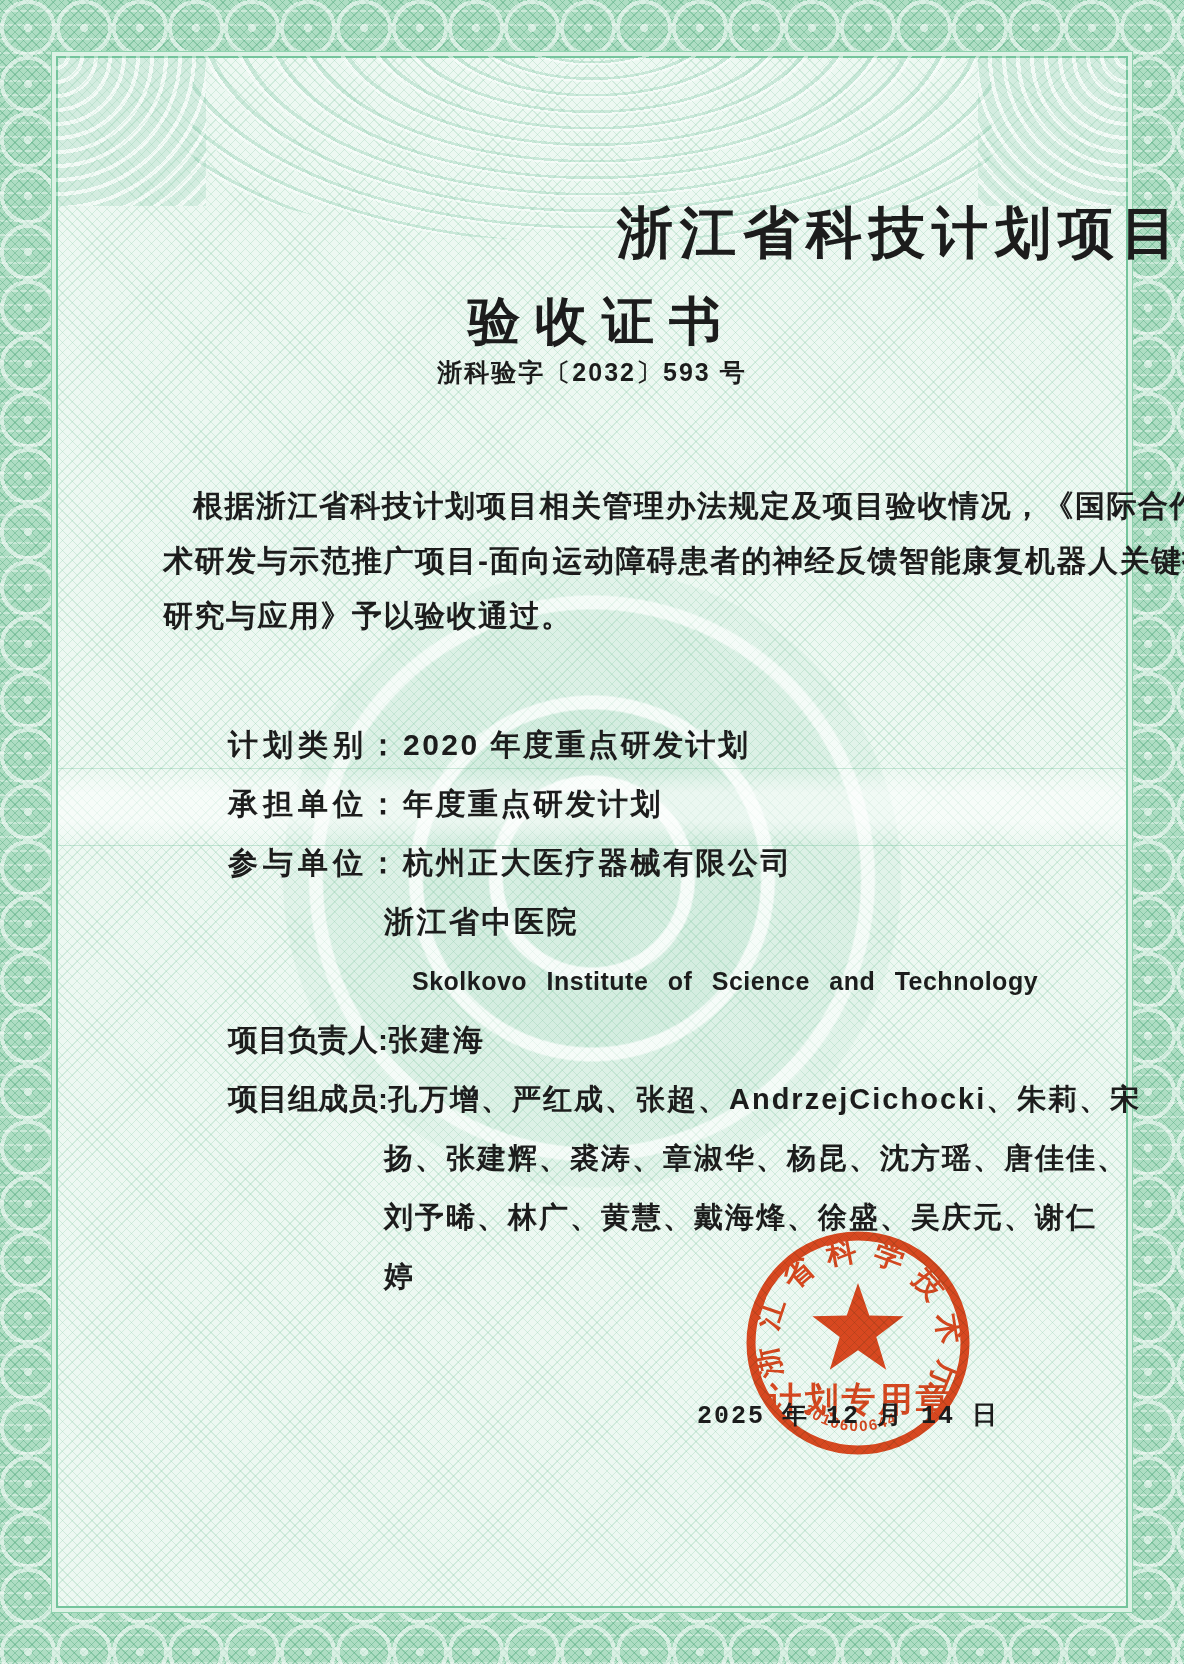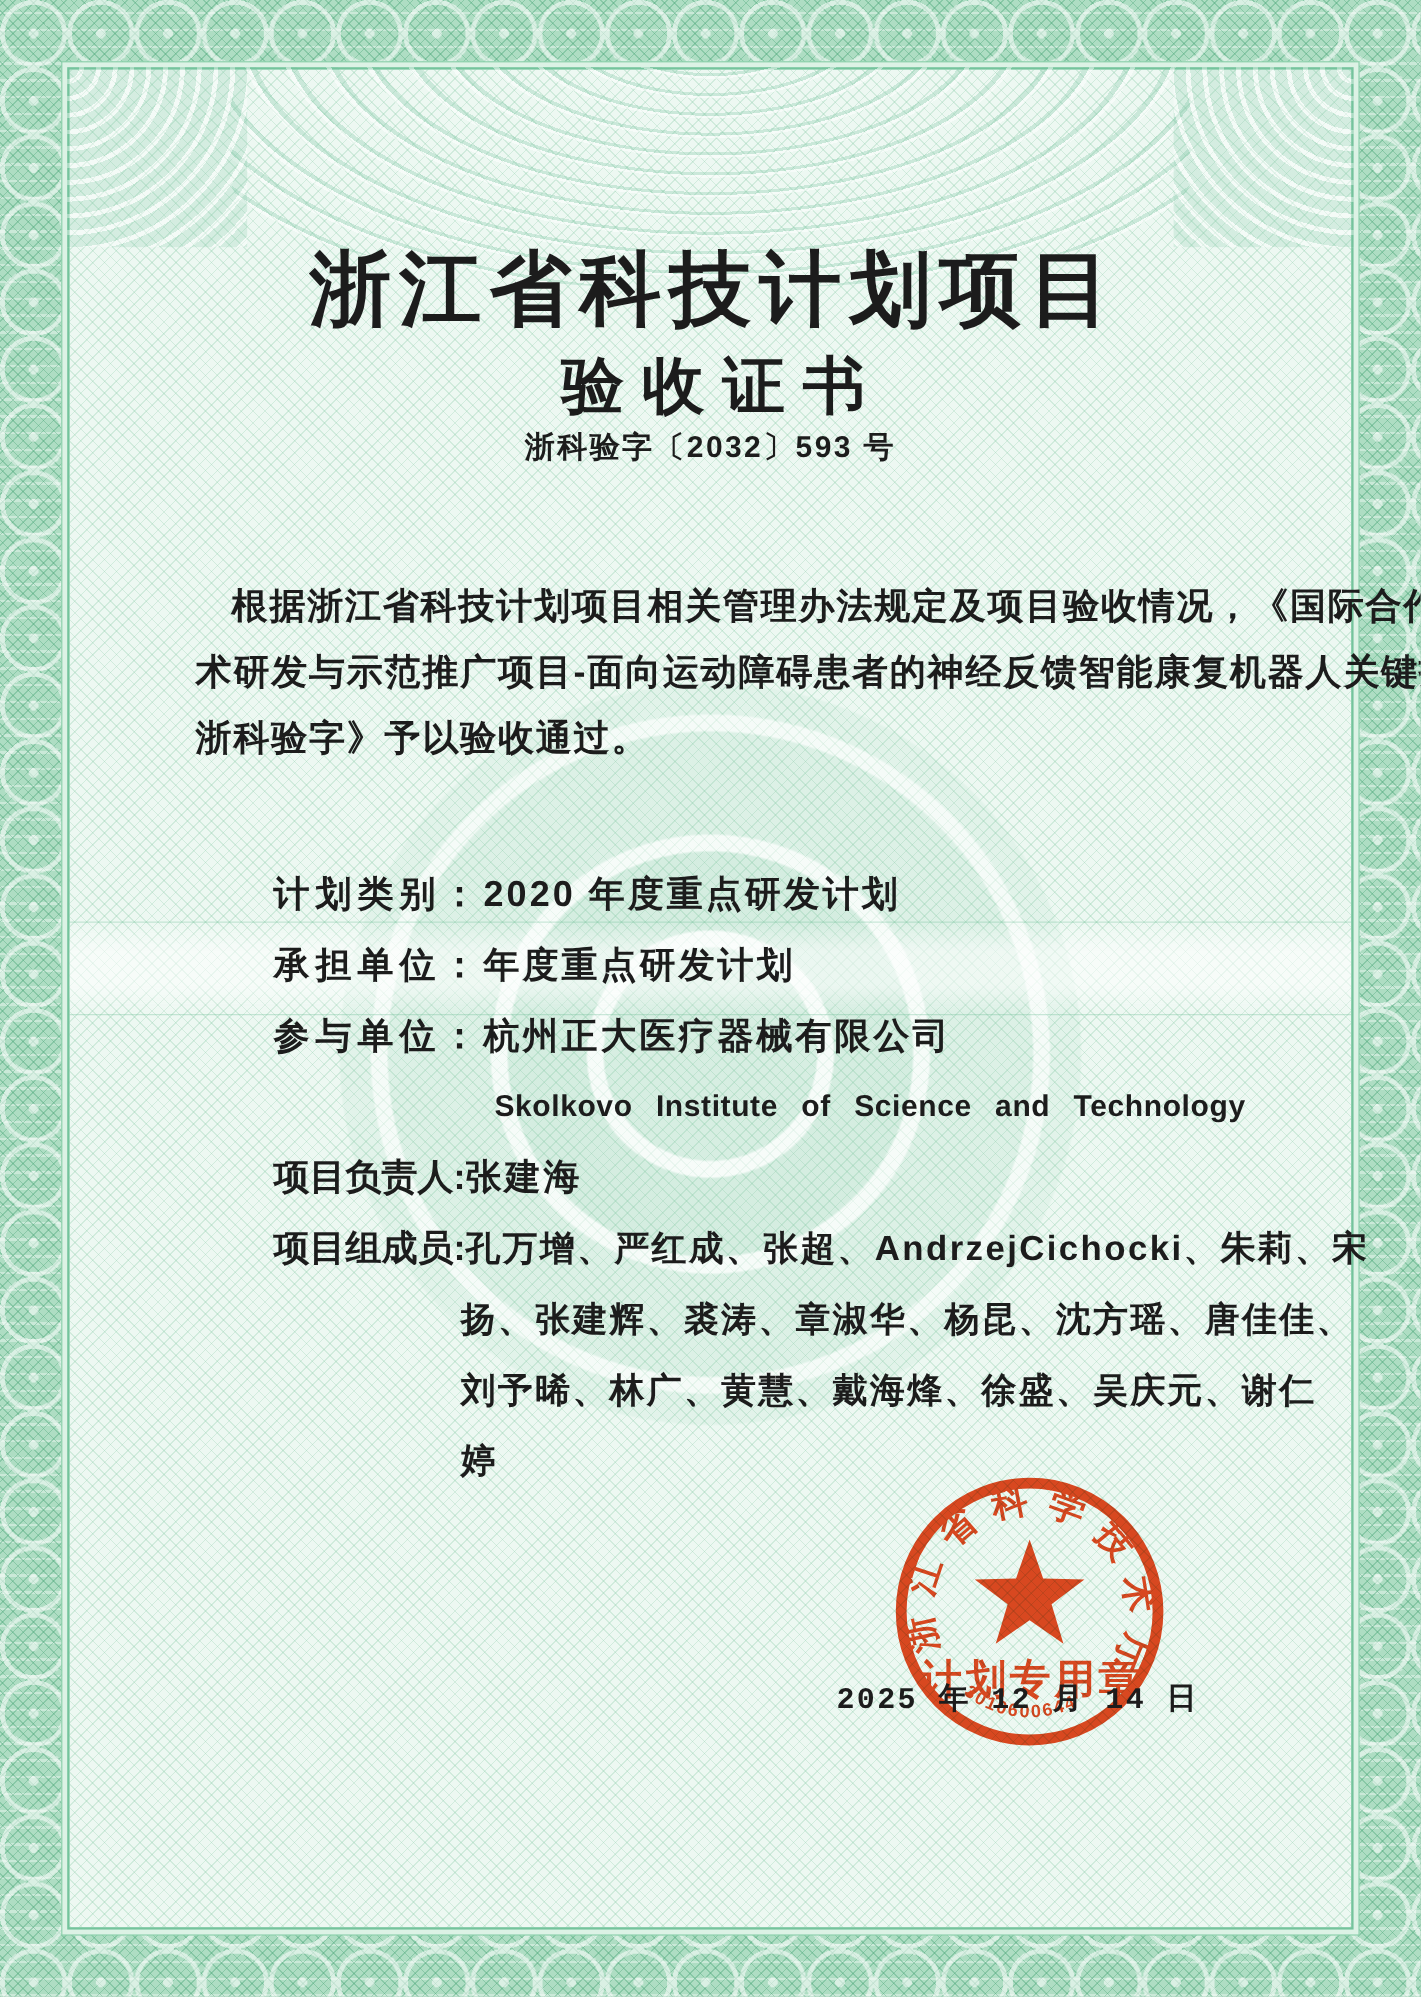--- a/index.html
+++ b/index.html
@@ -49,22 +49,22 @@
   
   .ribbon{
     position:absolute;left:58px;right:58px;top:768px;height:76px;pointer-events:none;
     background:linear-gradient(180deg, rgba(255,255,255,0) 0, rgba(255,255,255,.7) 30%, rgba(255,255,255,.7) 70%, rgba(255,255,255,0) 100%);
     border-top:1px solid rgba(110,190,150,.45);
     border-bottom:1px solid rgba(110,190,150,.45);
     opacity:.75;
   }
   
   .title{
-    position:absolute;top:196px;left:0;width:100%;text-align:center;
-    font-size:68px;font-weight:700;letter-spacing:7px;padding-left:7px;box-sizing:border-box;
+    position:absolute;top:196px;left:0;width:100%;text-align:right;
+    font-size:56px;font-weight:700;letter-spacing:7px;padding-left:7px;box-sizing:border-box;
   }
   .subtitle{
     position:absolute;top:287px;left:0;width:100%;text-align:center;
     font-size:52px;font-weight:700;letter-spacing:15px;padding-left:20px;box-sizing:border-box;
   }
   .docnum{
     position:absolute;top:356px;left:0;width:100%;text-align:center;
     font-size:25px;font-weight:700;letter-spacing:2px;
   }
   .body-par{position:absolute;top:486px;left:163px;width:880px;font-size:30px;font-weight:700;}
@@ -98,35 +98,39 @@
   <div class="corner-fan tr"></div>
   <div class="ribbon"></div>
 
   <div class="title">浙江省科技计划项目</div>
   <div class="subtitle">验收证书</div>
   <div class="docnum">浙科验字〔2032〕593 号</div>
 
   <div class="body-par">
     <div class="line indent">根据浙江省科技计划项目相关管理办法规定及项目验收情况，《国际合作技</div>
     <div class="line">术研发与示范推广项目-面向运动障碍患者的神经反馈智能康复机器人关键技术</div>
-    <div class="line">浙科验字》予以验收通过。</div>
+    <div class="line">研究与应用》予以验收通过。</div>
   </div>
 
   <div class="fields">
     <div class="field-row spread">
       <span class="label">计划类别：</span>
       <span class="value">2020 年度重点研发计划</span>
     </div>
     <div class="field-row spread">
       <span class="label">承担单位：</span>
       <span class="value">年度重点研发计划</span>
     </div>
     <div class="field-row spread">
       <span class="label">参与单位：</span>
       <span class="value">杭州正大医疗器械有限公司</span>
+    </div>
+    <div class="field-row">
+      <span class="label"></span>
+      <span class="value">浙江省中医院</span>
     </div>
     <div class="field-row latin">
       <span class="label"></span>
       <span class="value">Skolkovo Institute of Science and Technology</span>
     </div>
     <div class="field-row">
       <span class="label">项目负责人:</span>
       <span class="value">张建海</span>
     </div>
     <div class="field-row members">

